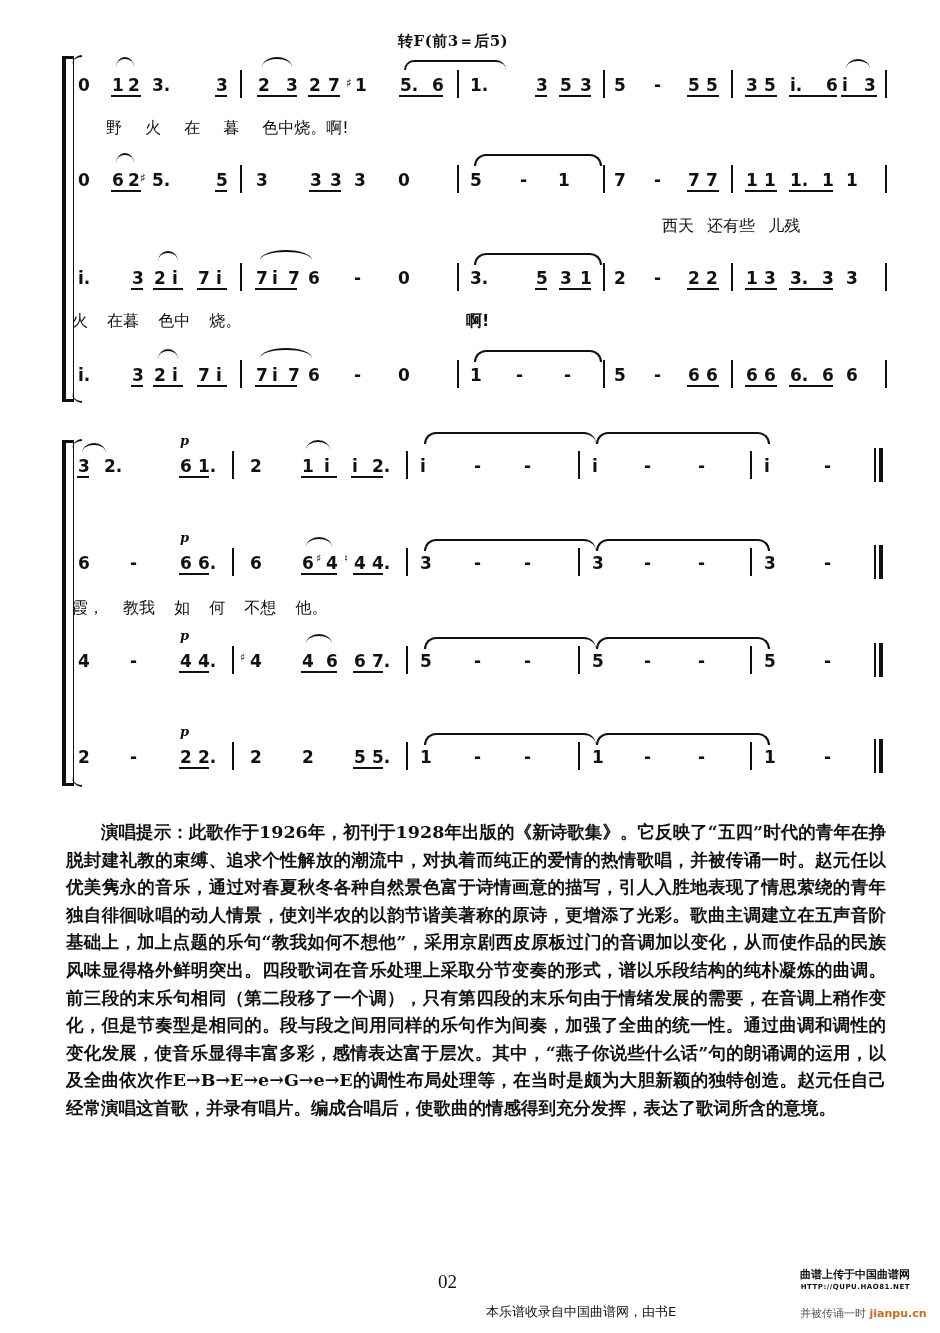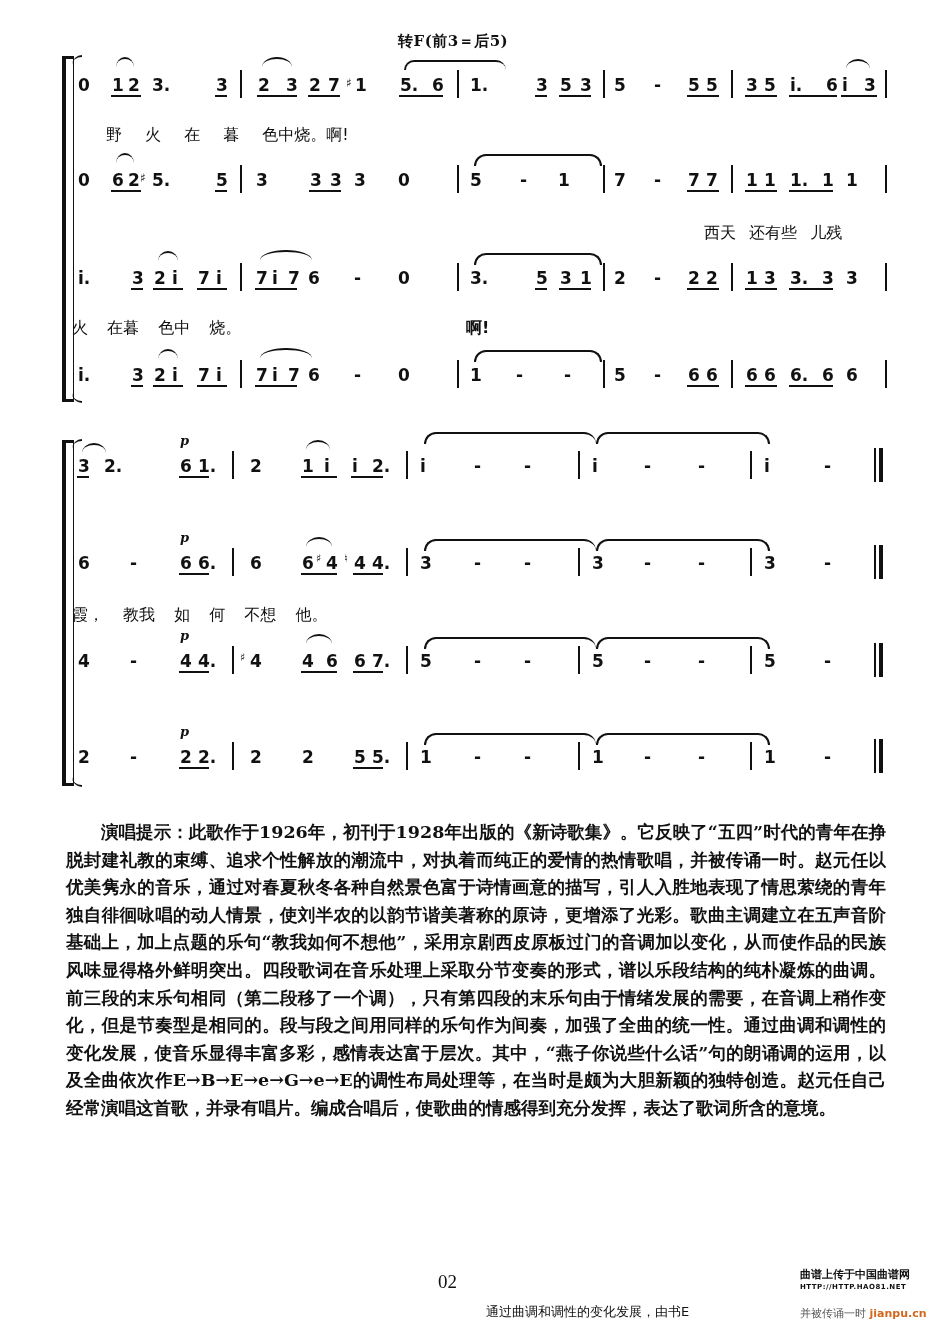--- a/index.html
+++ b/index.html
@@ -5,32 +5,32 @@
   html, body { margin:0; padding:0; background:#ffffff; }
   body { width:940px; height:1333px; position:relative; overflow:hidden;
          font-family:"DejaVu Sans", "Liberation Sans", sans-serif; color:#111; }
   .abs { position:absolute; }
   .key-change { left:398px; top:32px; font-size:15px; font-weight:bold; font-family:"DejaVu Serif", serif; letter-spacing:0.5px; }
   .brace { position:absolute; width:7px; border:3px solid #111; border-right:1px solid #111; border-left-width:4px; }
   .brace:before, .brace:after { content:""; position:absolute; left:6px; width:10px; height:8px; border-top:2px solid #111; }
   .brace:before { top:-4px; border-radius:10px 0 0 0; }
   .brace:after { bottom:-4px; border-top:none; border-bottom:2px solid #111; border-radius:0 0 0 10px; }
   .tok { position:absolute; font-weight:bold; font-size:17px; line-height:20px; text-align:center; }
-  .lyr { position:absolute; font-size:16px; line-height:20px; letter-spacing:0;margin-top:7px; }
+  .lyr { position:absolute; font-size:16px; line-height:20px; letter-spacing:0; }
   .bar { position:absolute; width:2px; height:28px; background:#111; }
   .fbar { position:absolute; width:7px; height:34px; border-left:2px solid #111; }
   .fbar:after { content:""; position:absolute; left:3px; top:0; width:4px; height:100%; background:#111; }
   .ul { position:absolute; height:1.5px; background:#111; }
   .slur { position:absolute; border-top:2px solid #111; border-radius:50% 50% 0 0 / 100% 100% 0 0; height:8px; }
   .tie { position:absolute; border-top:2px solid #111; height:10px; border-left:2px solid #111; border-right:2px solid #111; border-radius:12px 12px 0 0; border-bottom:none; }
   .dyn { position:absolute; font-family:"DejaVu Serif", serif; font-style:italic; font-weight:bold; font-size:13px; }
   .para { position:absolute; left:66px; width:820px; font-family:"DejaVu Serif", "Liberation Serif", serif; font-size:17.5px; line-height:27.6px; font-weight:bold; color:#111; }
   .para p { margin:0; text-indent:2em; text-align:justify; }
   .pagenum { left:438px; top:1271px; font-family:"Liberation Serif", serif; font-size:19px; }
-  .wm1 { left:800px; top:1268px; font-size:11px; font-weight:bold; line-height:13px; text-align:left; }
+  .wm1 { left:800px; top:1268px; font-size:11px; font-weight:bold; line-height:13px; text-align:right; }
   .wm1 small { display:block; font-size:7px; letter-spacing:0.5px; }
   .wm2 { left:486px; top:1303px; font-size:13px; }
   .wm3 { left:800px; top:1306px; font-size:11px; color:#555; }
   .wm3 span { color:#d2691e; font-weight:bold; }
 </style>
 </head>
 <body>
 
 <div class="abs key-change">转F(前3＝后5)</div>
 
@@ -118,21 +118,21 @@
     <div class="ul" style="left:687px;top:190px;width:32px"></div>
     <div class="bar" style="left:731px;top:165px"></div>
     <div class="tok" style="left:746px;top:170px">1</div>
     <div class="tok" style="left:764px;top:170px">1</div>
     <div class="ul" style="left:745px;top:190px;width:32px"></div>
     <div class="tok" style="left:790px;top:170px">1.</div>
     <div class="tok" style="left:822px;top:170px">1</div>
     <div class="ul" style="left:789px;top:190px;width:44px"></div>
     <div class="tok" style="left:846px;top:170px">1</div>
     <div class="bar" style="left:885px;top:165px"></div>
-    <div class="lyr" style="left:704px;top:216px;word-spacing:8px">西天  还有些  儿残</div>
+    <div class="lyr" style="left:662px;top:216px;word-spacing:8px">西天  还有些  儿残</div>
   </div>
 
   <div>
     <div class="tok" style="left:78px;top:268px">i.</div>
     <div class="tok" style="left:132px;top:268px">3</div>
     <div class="ul" style="left:131px;top:288px;width:12px"></div>
     <div class="slur" style="left:158px;top:251px;width:20px"></div>
     <div class="tok" style="left:154px;top:268px">2</div>
     <div class="tok" style="left:172px;top:268px">i</div>
     <div class="ul" style="left:153px;top:288px;width:30px"></div>
@@ -353,19 +353,19 @@
   </div>
 </div>
 
 <div class="para" style="top:819px">
   <p><span>演唱提示：</span><span>此歌作于1926年，初刊于1928年出版的《新诗歌集》。它反映了“五四”时代的青年在挣脱封建礼教的束缚、追求个性解放的潮流中，对执着而纯正的爱情的热情歌唱，并被传诵一时。赵元任以优美隽永的音乐，通过对春夏秋冬各种自然景色富于诗情画意的描写，引人入胜地表现了情思萦绕的青年独自徘徊咏唱的动人情景，使刘半农的以韵节谐美著称的原诗，更增添了光彩。歌曲主调建立在五声音阶基础上，加上点题的乐句“教我如何不想他”，采用京剧西皮原板过门的音调加以变化，从而使作品的民族风味显得格外鲜明突出。四段歌词在音乐处理上采取分节变奏的形式，谱以乐段结构的纯朴凝炼的曲调。前三段的末乐句相同（第二段移了一个调），只有第四段的末乐句由于情绪发展的需要，在音调上稍作变化，但是节奏型是相同的。段与段之间用同样的乐句作为间奏，加强了全曲的统一性。通过曲调和调性的变化发展，使音乐显得丰富多彩，感情表达富于层次。其中，“燕子你说些什么话”句的朗诵调的运用，以及全曲依次作E→B→E→e→G→e→E的调性布局处理等，在当时是颇为大胆新颖的独特创造。赵元任自己经常演唱这首歌，并录有唱片。编成合唱后，使歌曲的情感得到充分发挥，表达了歌词所含的意境。</span></p>
 </div>
 
 <div class="abs pagenum">02</div>
 <div class="abs wm1">
   <span>曲谱上传于中国曲谱网</span>
-  <small>HTTP://HTTP.HAO81.NET</small>
-</div>
-<div class="abs wm2">通过曲调和调性的变化发展，由书E</div>
+  <small>HTTP://QUPU.HAO81.NET</small>
+</div>
+<div class="abs wm2">本乐谱收录自中国曲谱网，由书E</div>
 <div class="abs wm3">
   <span style="color:#555;font-weight:normal">并被传诵一时</span>
   <span>jianpu.cn</span>
 </div>
 
 </body></html>

